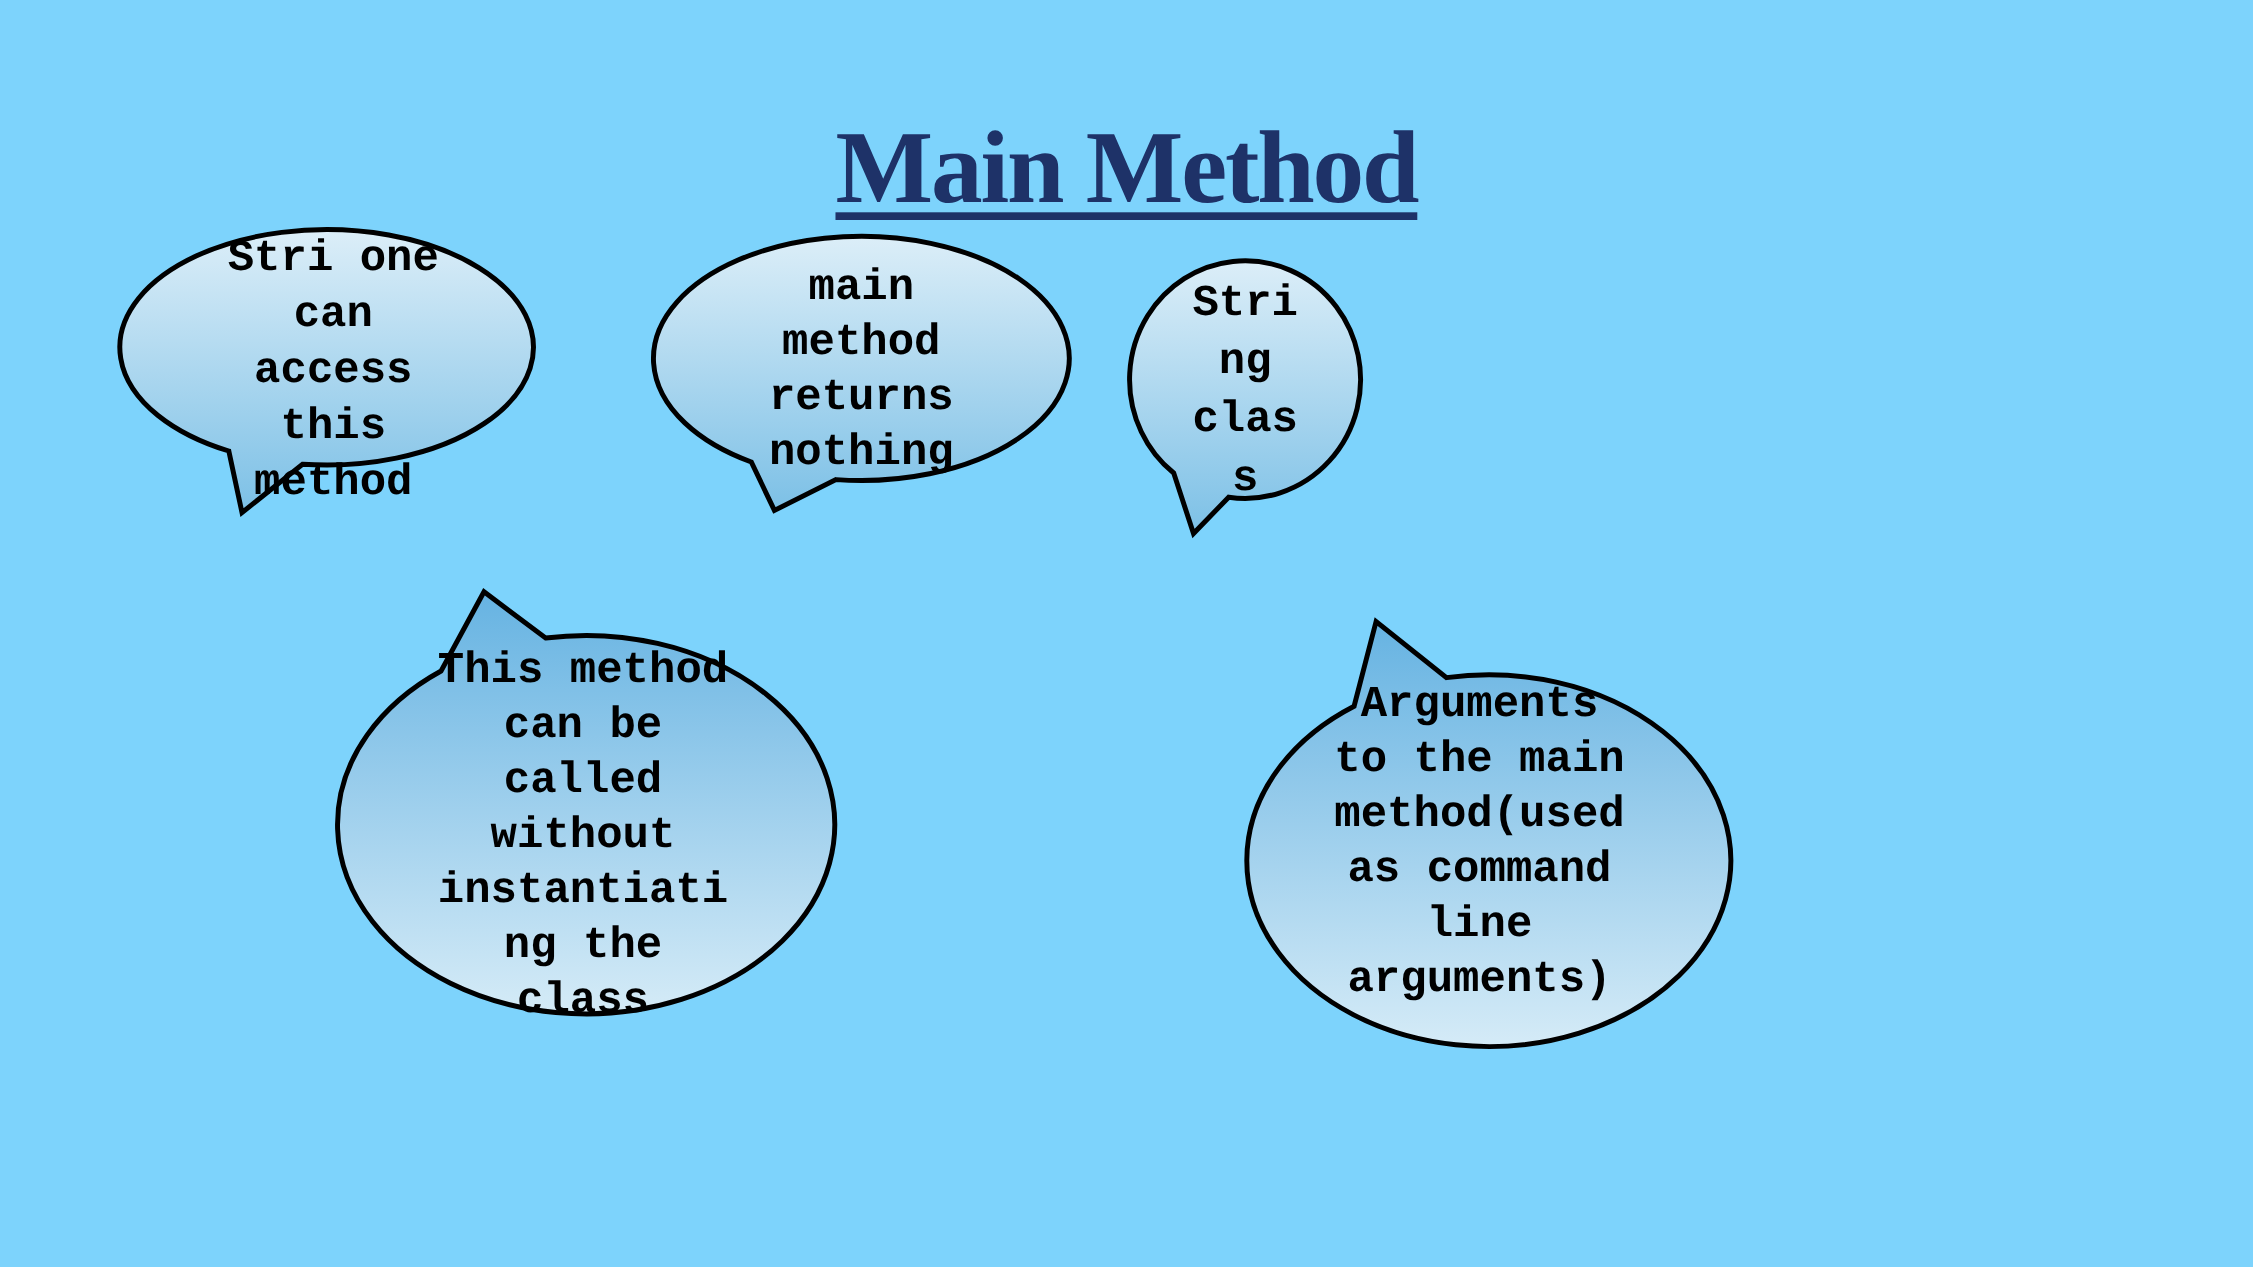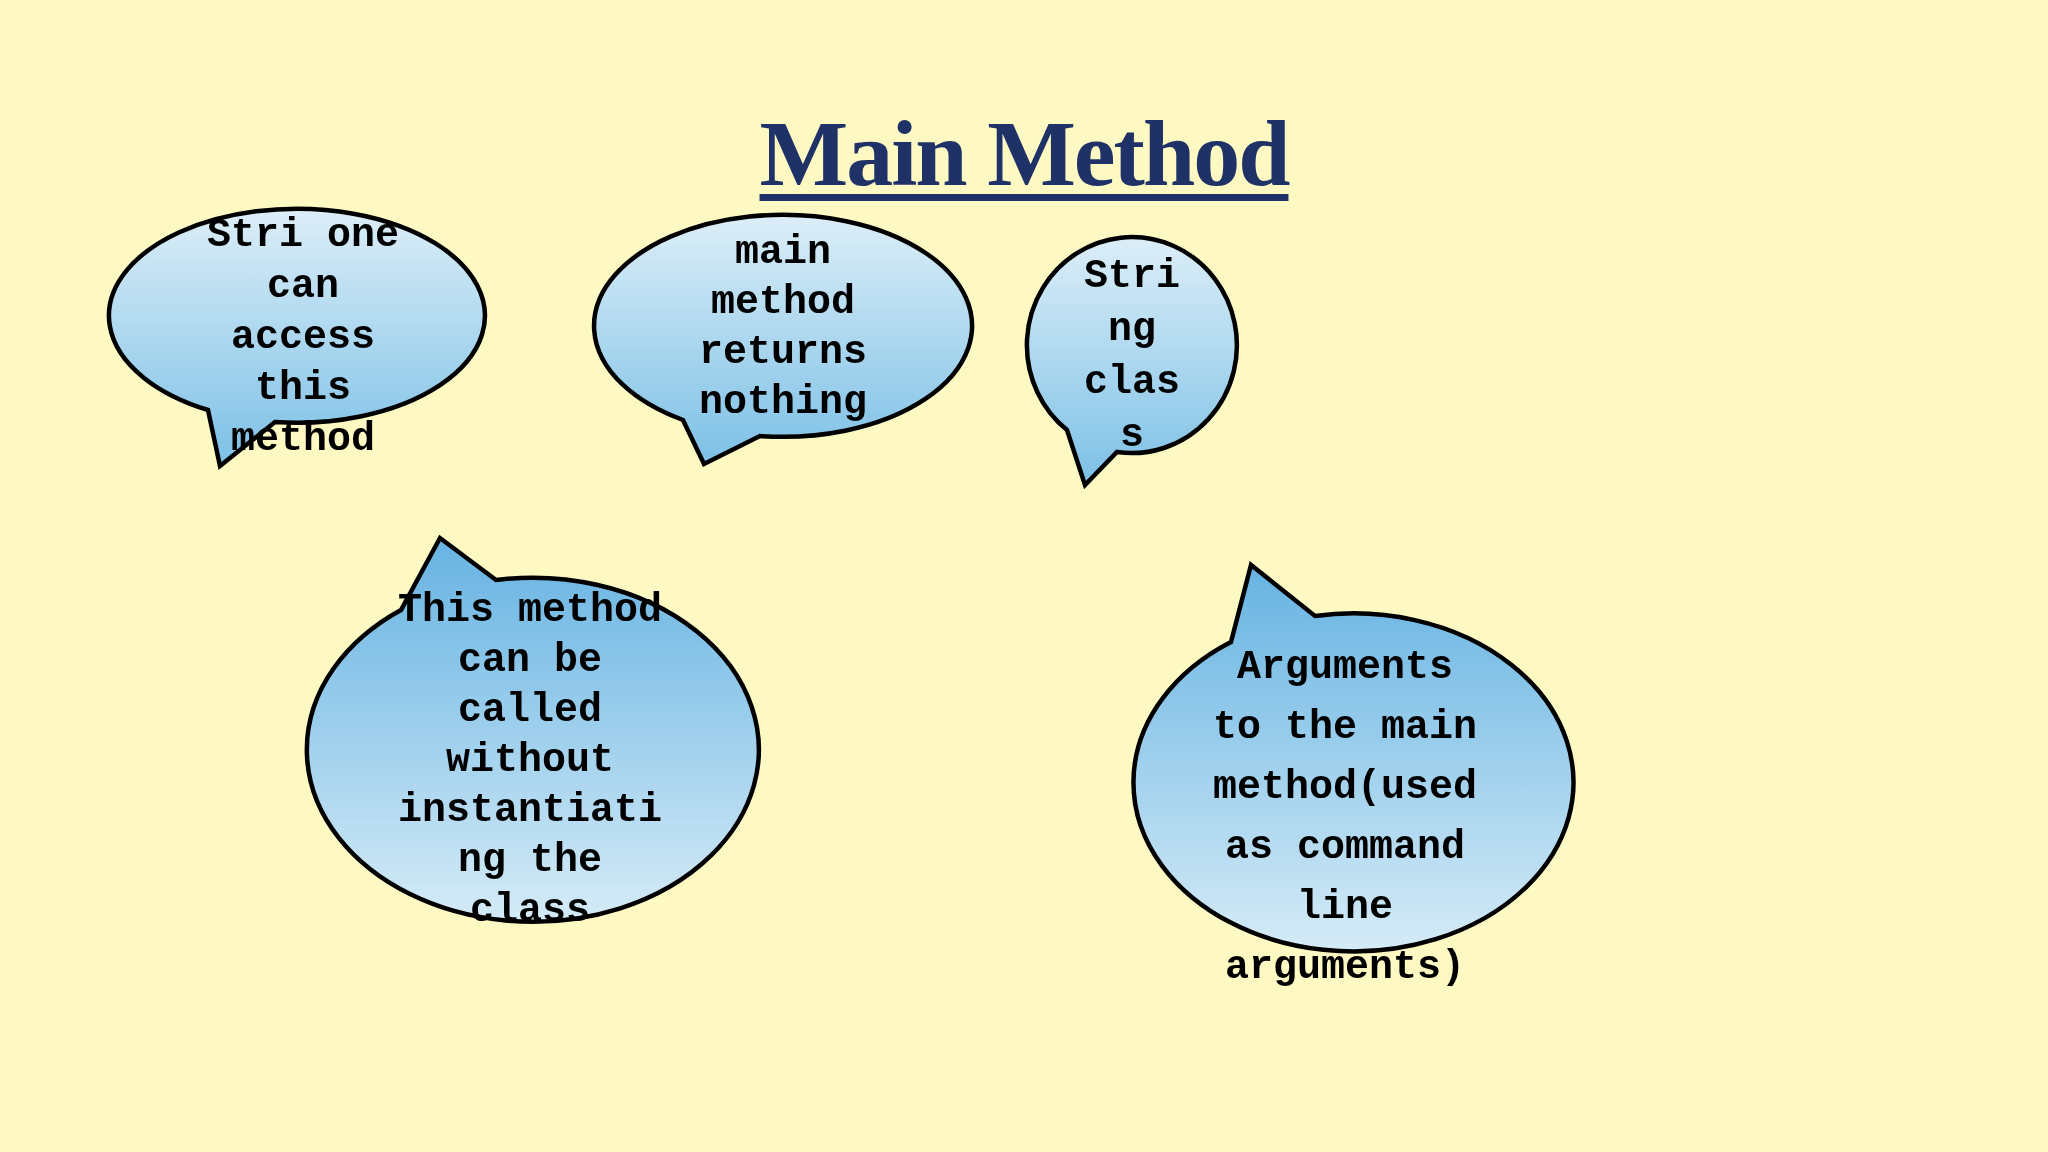--- a/index.html
+++ b/index.html
@@ -1,19 +1,19 @@
 <!DOCTYPE html>
 <html><head>
 <meta charset="utf-8">
 <style>
   html,body{margin:0;padding:0;background:#ffffff;}
   .stage{
     position:relative;
     width:2048px;height:1152px;
-    background:#fef9c3;
+    background:#7dd3fc;
     overflow:hidden;
     font-family:"Liberation Sans",sans-serif;
   }
   .bubbles-svg{position:absolute;left:0;top:0;width:2048px;height:1152px;}
   .slide-title{
     position:absolute;left:0;top:36px;width:2048px;
     text-align:center;
     font-family:"Liberation Serif",serif;
     font-weight:bold;
     font-size:94px;
@@ -34,24 +34,24 @@
   .bubble-text{
     position:absolute;
     font-family:"Liberation Mono","DejaVu Sans Mono",monospace;
     font-weight:bold;
     color:#000000;
     text-align:center;
     white-space:pre-line;
     font-size:40px;
   }
   .bt-everyone{left:93px;top:210px;width:420px;line-height:51px;}
-  .bt-returns{left:583px;top:228px;width:400px;line-height:50px;}
+  .bt-returns{left:583px;top:238px;width:400px;line-height:50px;}
   .bt-string{left:1032px;top:250px;width:200px;line-height:53px;}
   .bt-static{left:300px;top:586px;width:460px;line-height:50px;}
-  .bt-args{left:1115px;top:638px;width:460px;line-height:60px;}
+  .bt-args{left:1115px;top:617px;width:460px;line-height:50px;}
 </style>
 </head>
 <body>
 
 <div class="stage">
 
   <svg class="bubbles-svg" viewBox="0 0 2048 1152">
     <defs>
       <linearGradient id="g-down" x1="0" y1="0" x2="0" y2="1">
         <stop offset="0" stop-color="#dceef8"></stop>

